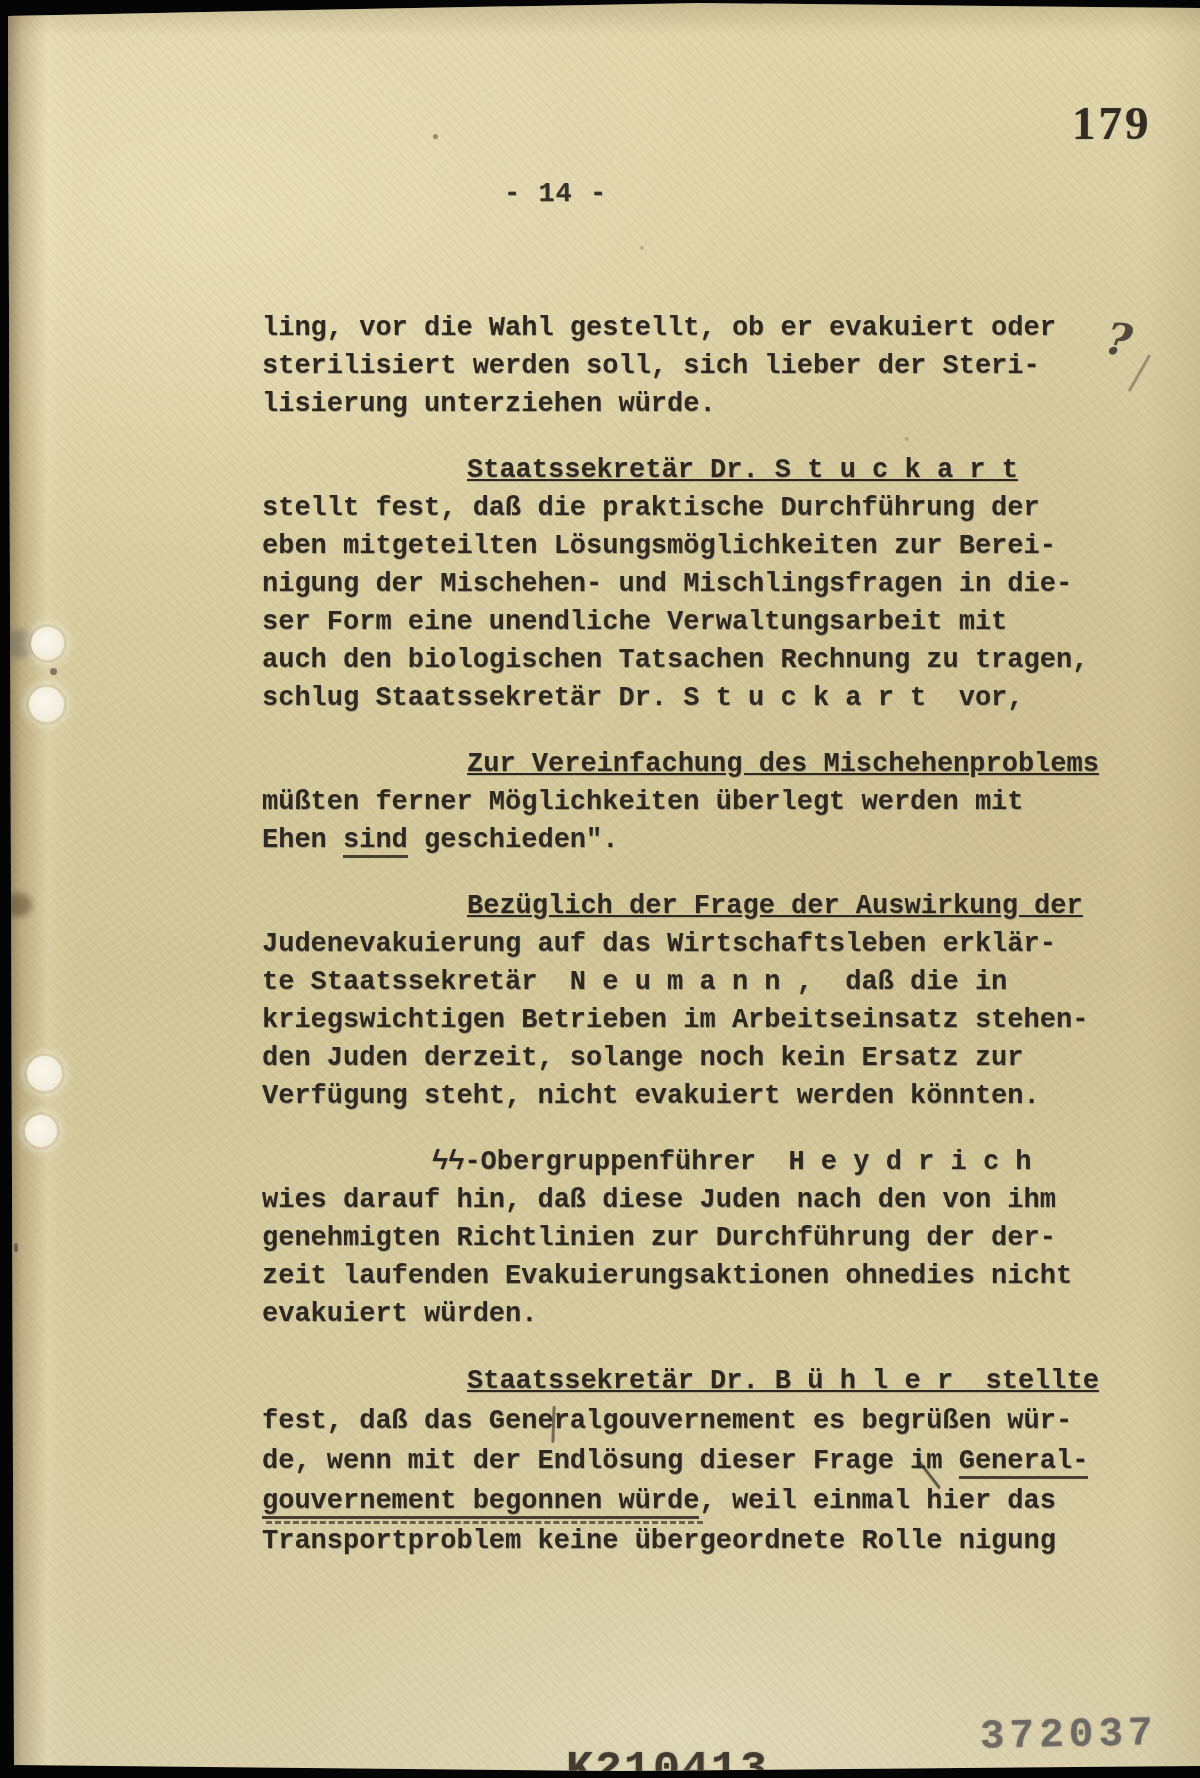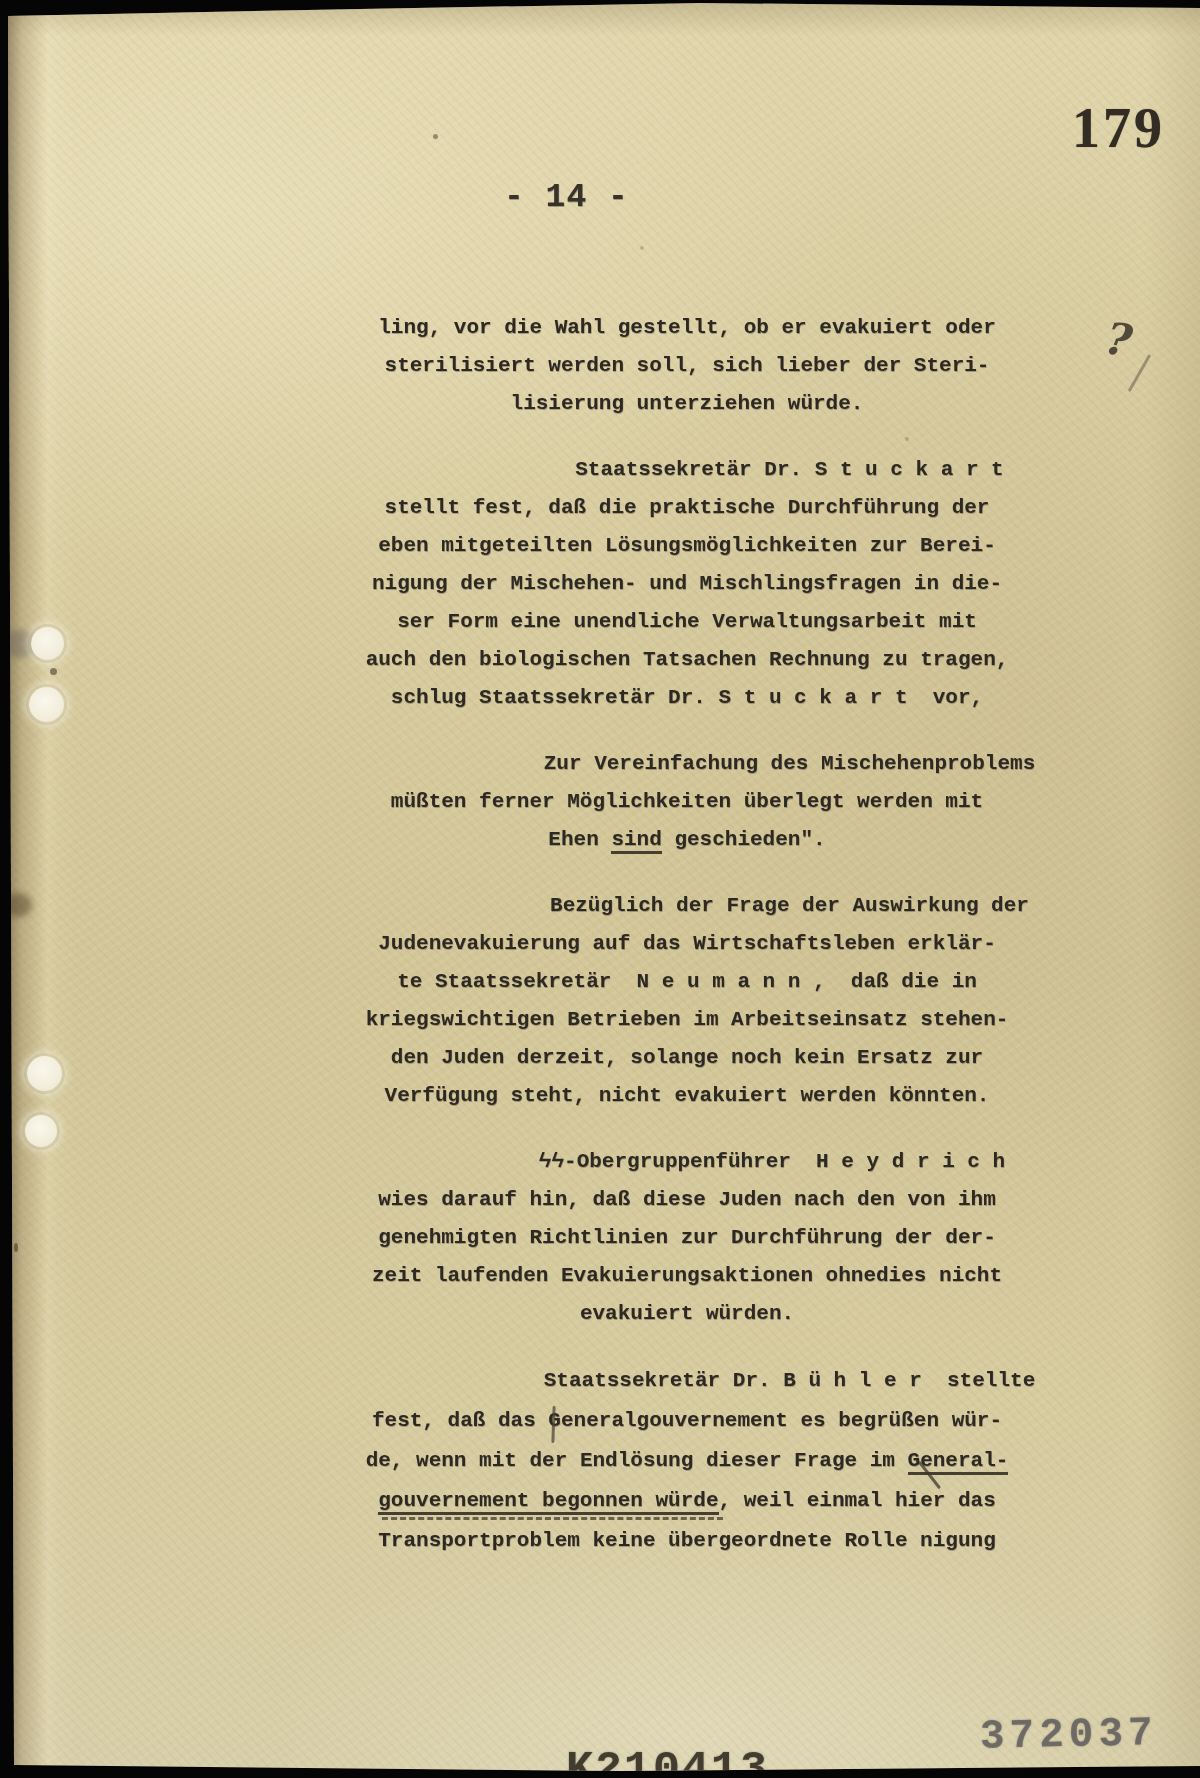--- a/index.html
+++ b/index.html
@@ -36,39 +36,38 @@
     position:absolute;top:0;bottom:0;right:0;width:60px;pointer-events:none;
     background:linear-gradient(270deg, rgba(150,135,95,.20), transparent 55px);
   }
   .shade-top{
     position:absolute;top:0;left:0;right:0;height:40px;pointer-events:none;
     background:linear-gradient(180deg, rgba(110,92,58,.25), transparent 36px);
   }
   .folio{
     position:absolute;left:1072px;top:96px;
     font-family:"Liberation Serif","DejaVu Serif",serif;
-    font-weight:700;font-size:56px;letter-spacing:3px;
+    font-weight:700;font-size:47px;letter-spacing:3px;
     color:#322c24;text-shadow:0 0 1px rgba(50,44,34,.6);
   }
   .pagenum{
     position:absolute;left:504px;top:179px;
-    font-size:33px;font-weight:700;color:#37322a;
+    font-size:27px;font-weight:700;color:#37322a;
     letter-spacing:1px;white-space:pre;
     text-shadow:.5px .5px 0 rgba(46,40,34,.35);
   }
   #text-block{
     position:absolute;left:262px;top:309px;width:850px;
-    font-size:21px;font-weight:700;color:#2e2822;
+    font-size:27px;font-weight:700;color:#2e2822;
     text-shadow:.5px .6px 0 rgba(46,40,34,.32);
-    text-align:center;
   }
   .para{margin:0 0 28px 0;}
   .line{line-height:38px;height:38px;white-space:pre;}
   .para:last-child .line{line-height:40px;height:40px;}
-  .para.ind-normal .line:first-child{padding-left:205px;}
+  .para.ind-normal .line:first-child{padding-left:205px;text-decoration:underline;}
   .para.ind-small  .line:first-child{padding-left:170px;}
   .u-solid{border-bottom:3px solid rgba(45,38,28,.85);}
   .u-double{border-bottom:3px solid rgba(45,38,28,.85);position:relative;}
   .u-double::after{
     content:"";position:absolute;left:4px;right:-4px;bottom:-8px;
     border-bottom:3px dashed rgba(45,38,28,.65);
   }
   .stamp-center{
     position:absolute;left:566px;top:1698px;
     font-size:45px;font-weight:700;letter-spacing:2px;

